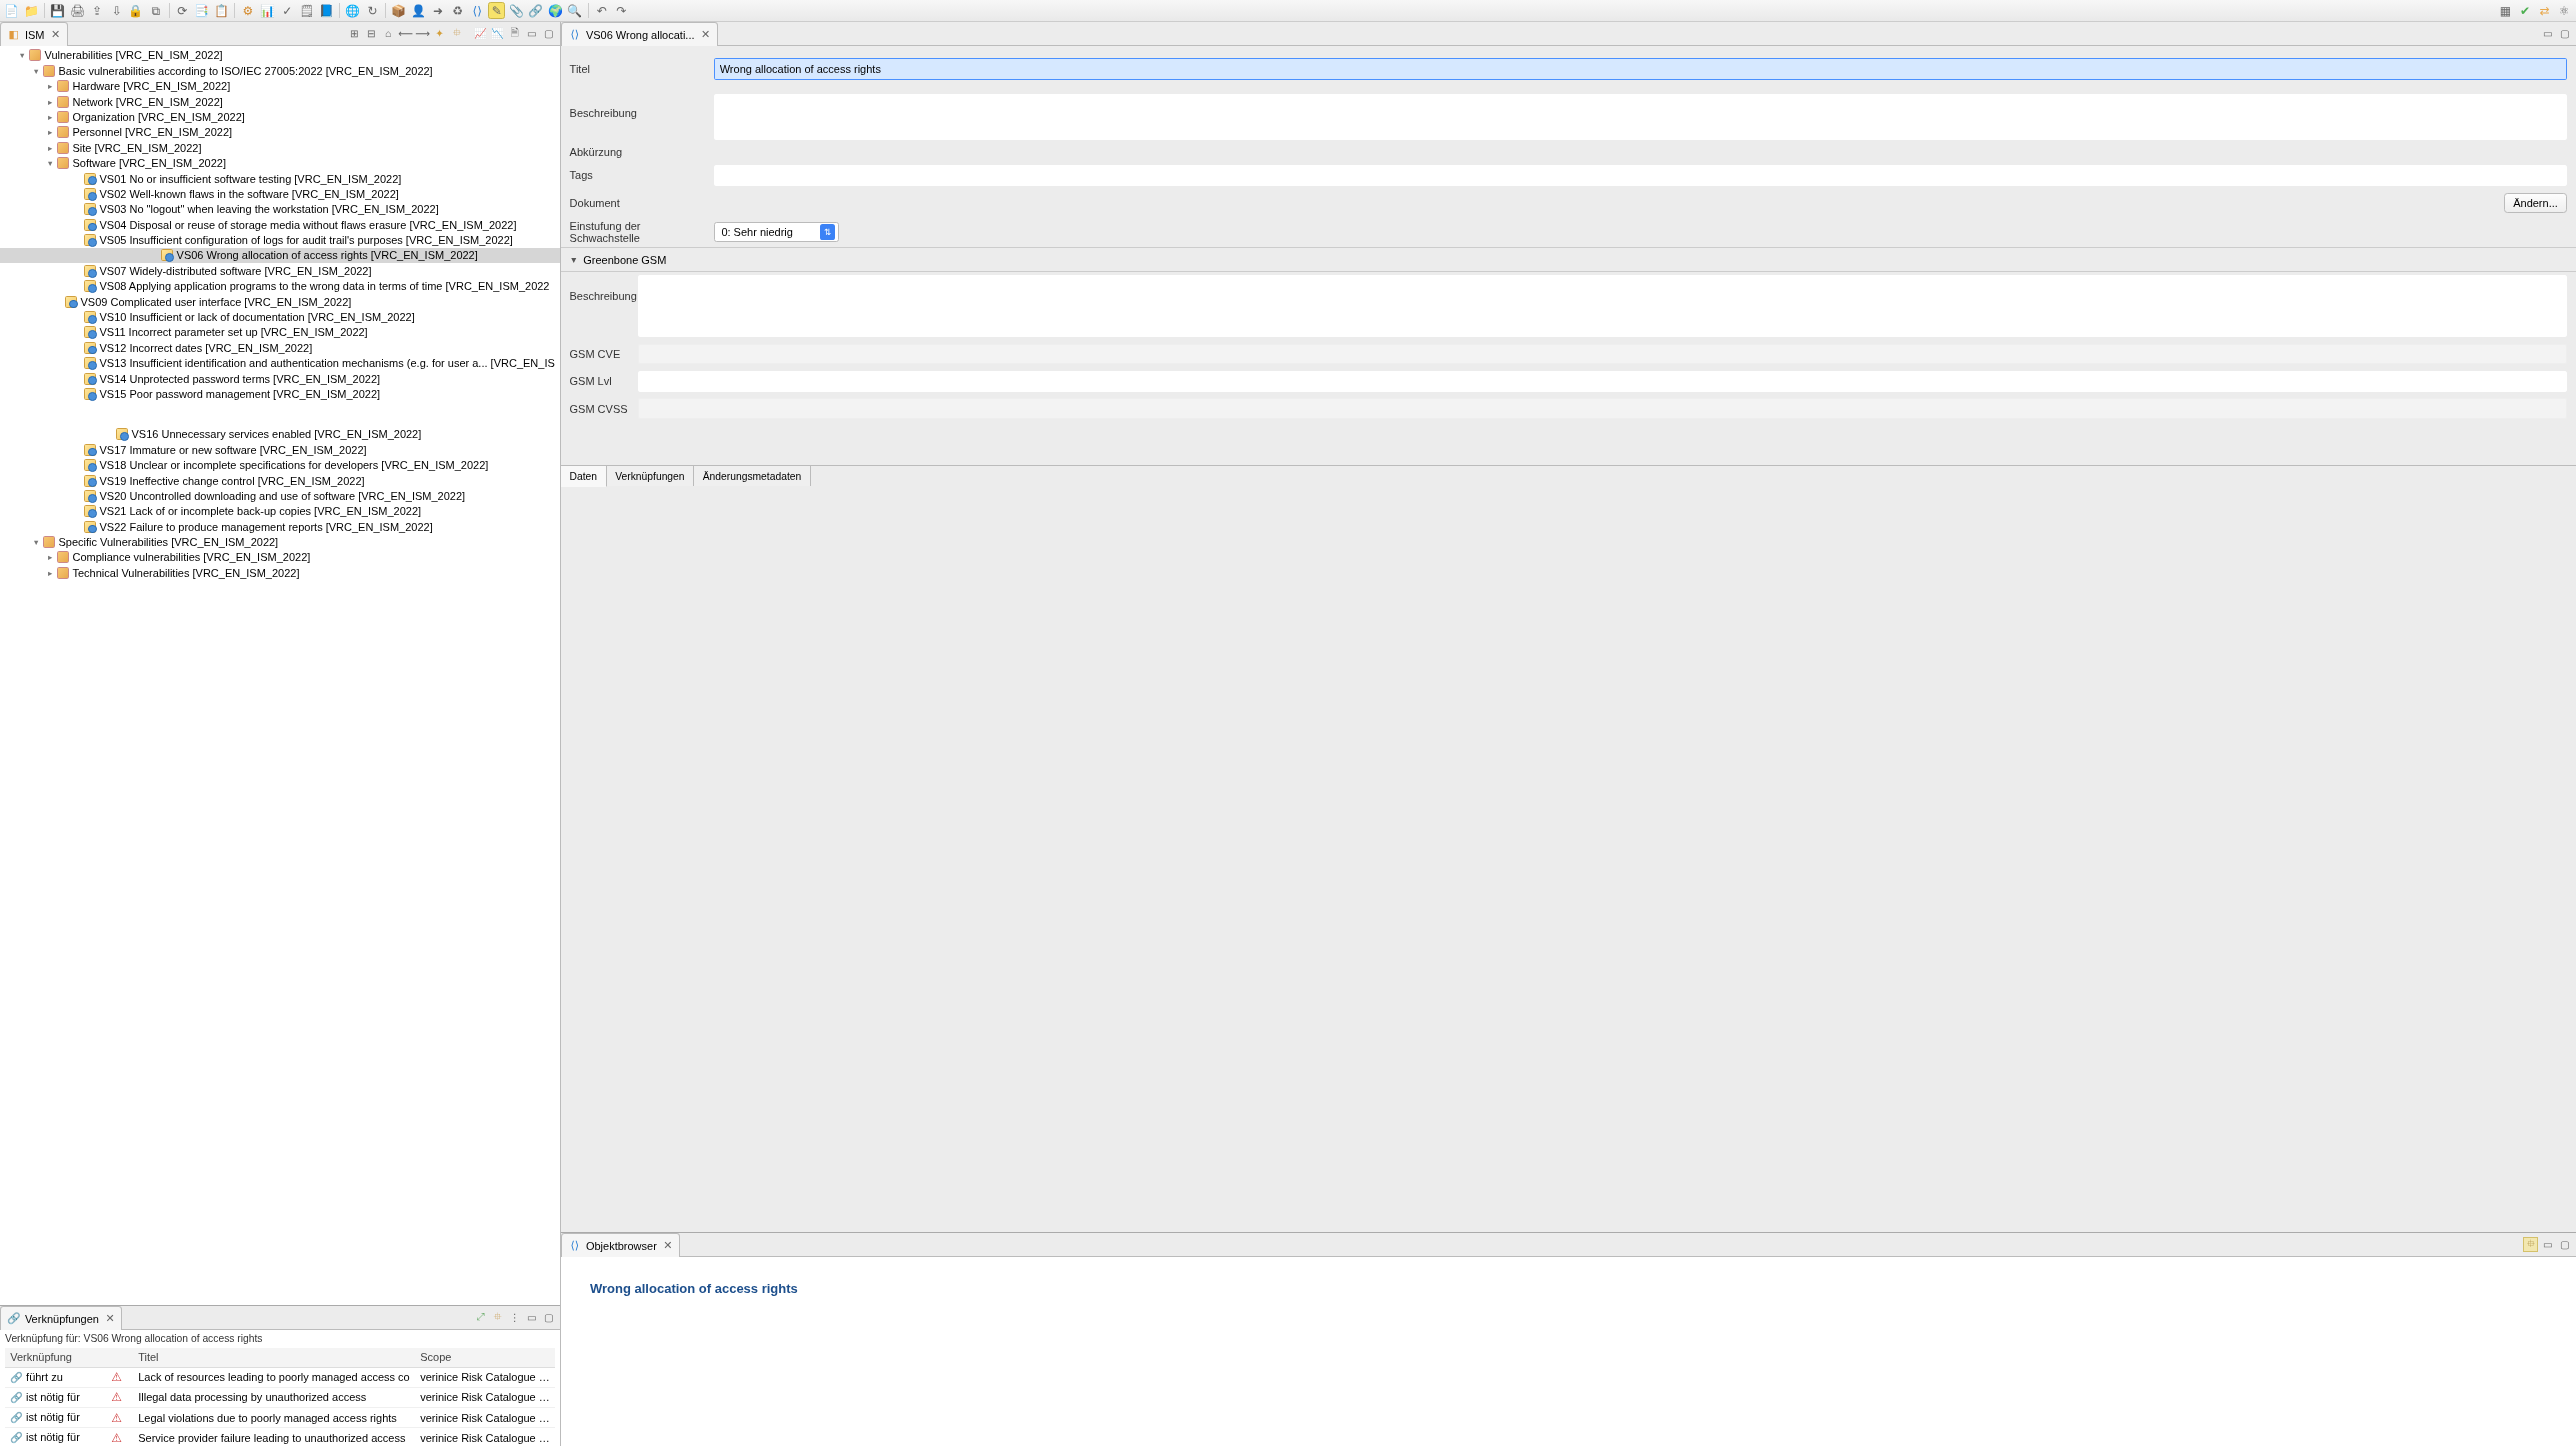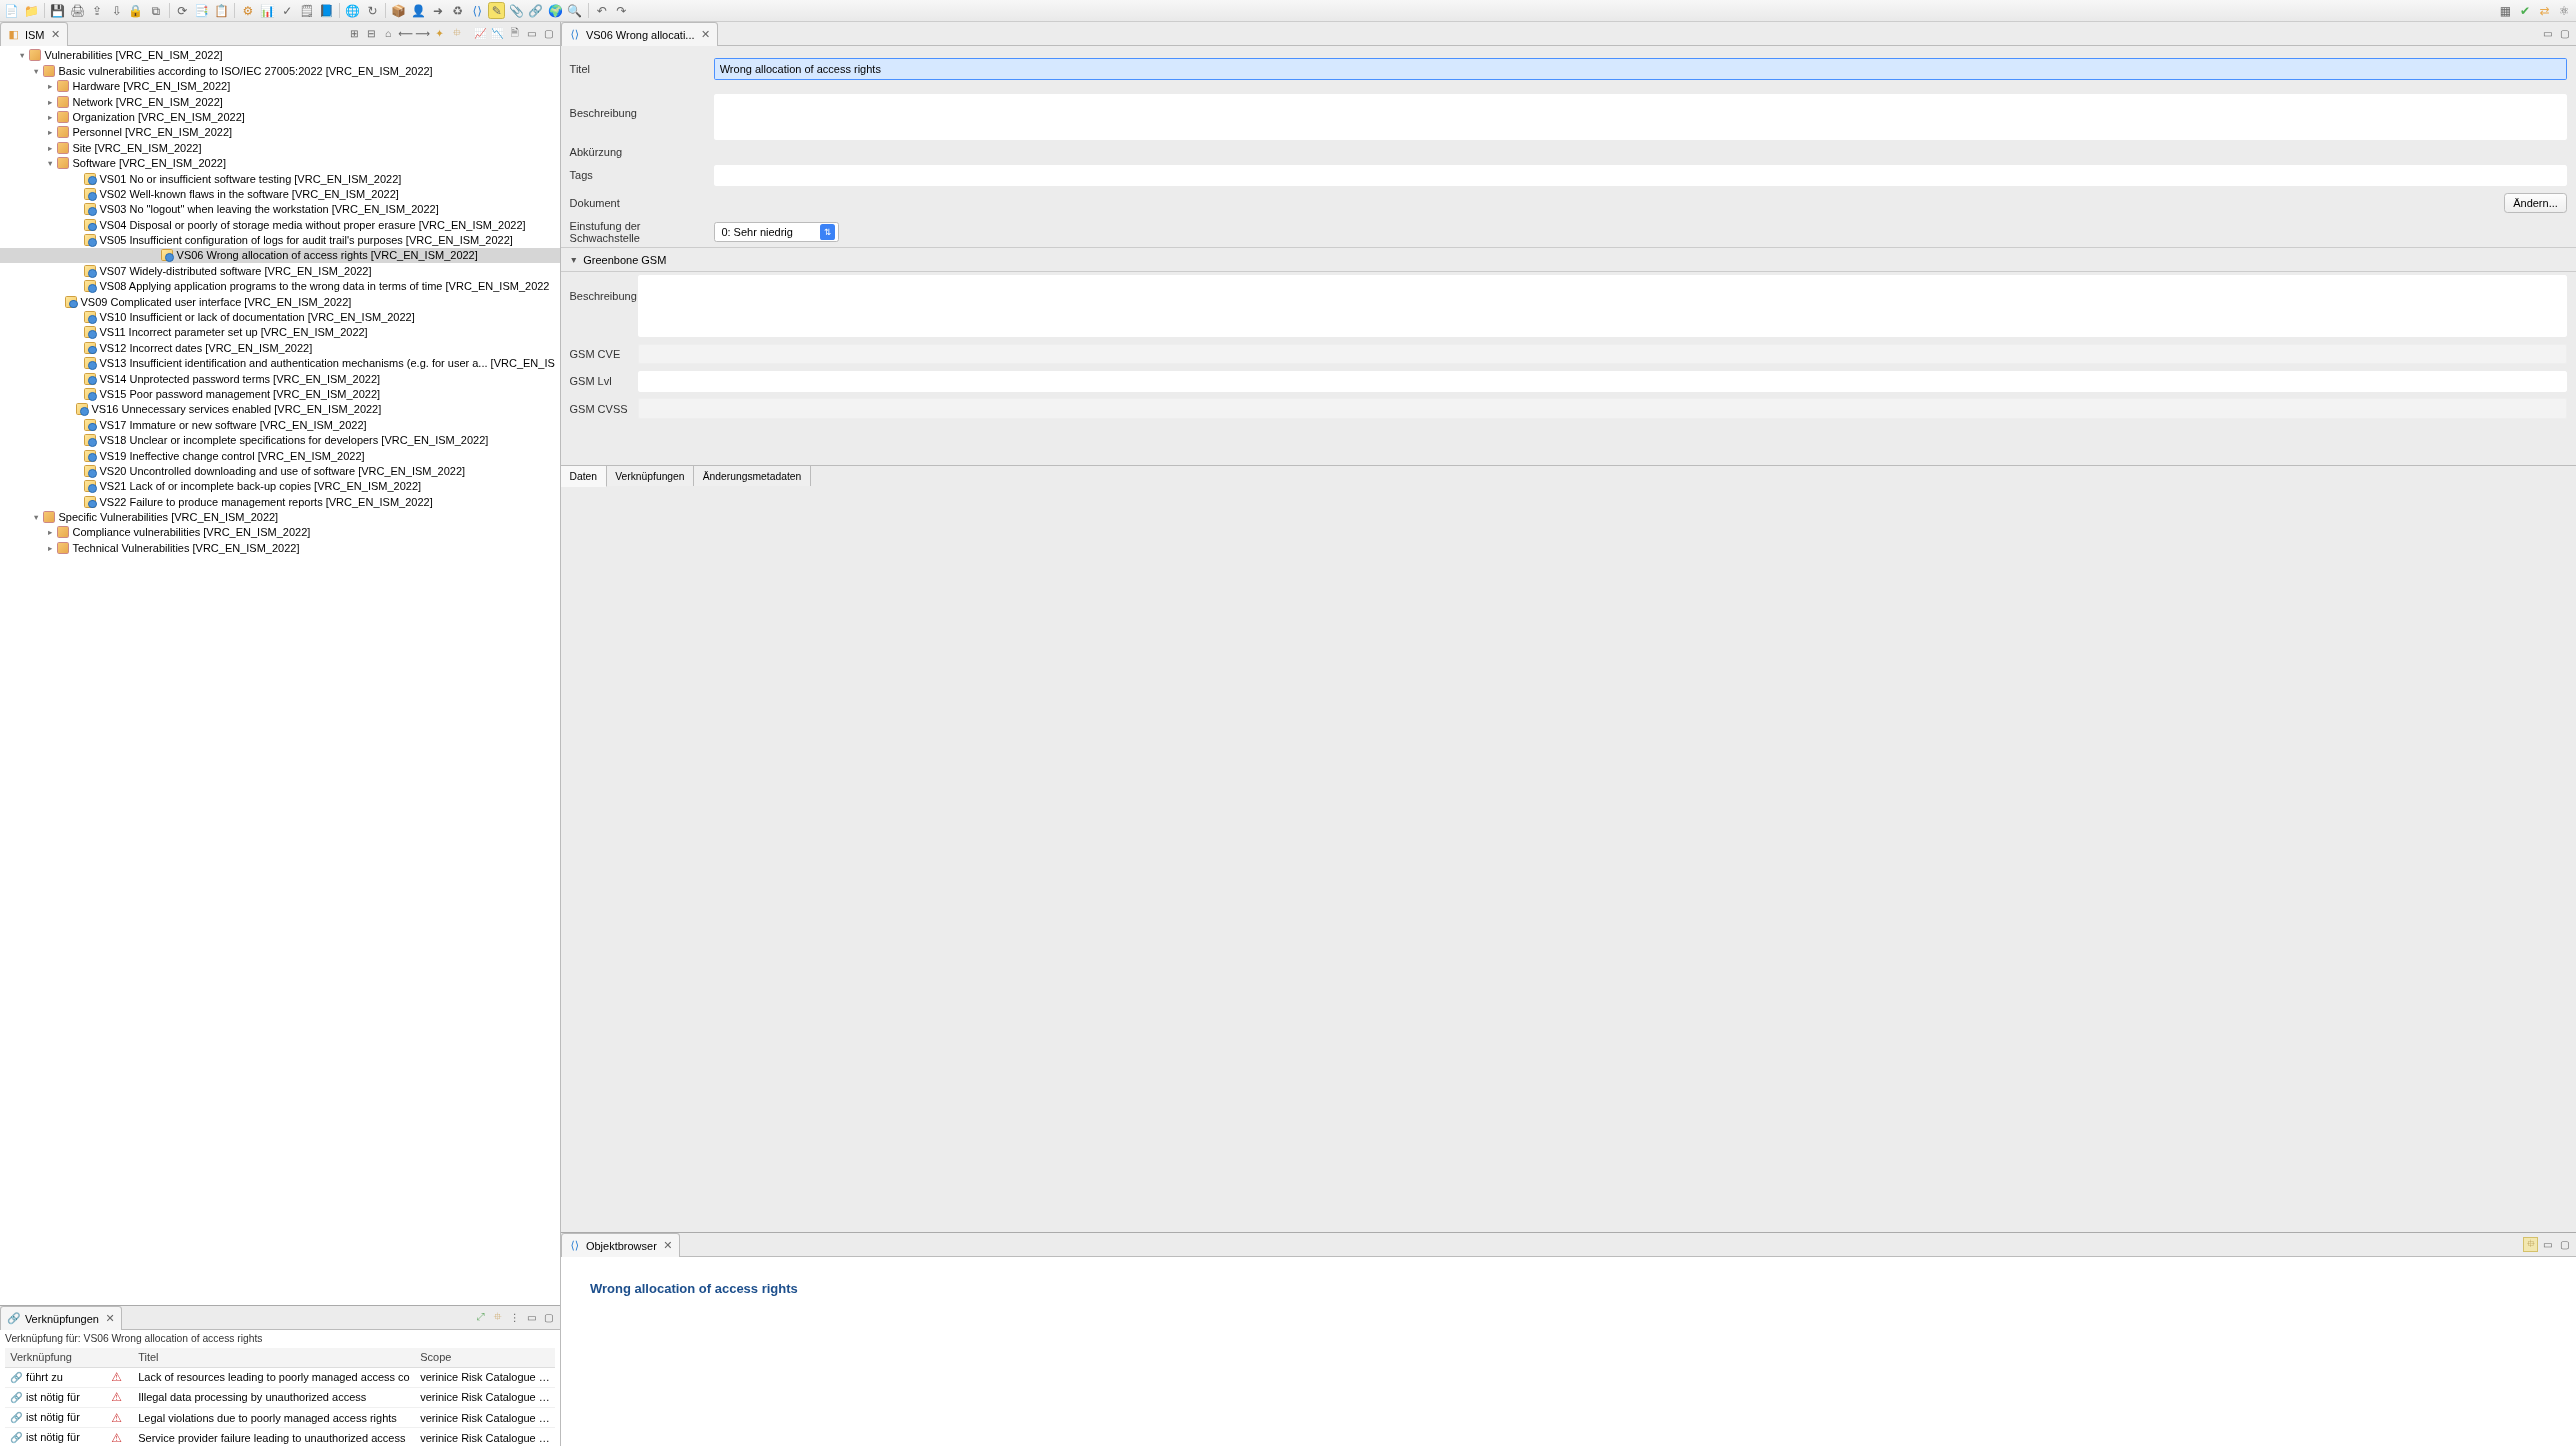--- a/index.html
+++ b/index.html
@@ -225,21 +225,21 @@
           <span class="tree-icon">
             <span class="item-ico"></span>
           </span>
           <span class="tree-label">VS03 No "logout" when leaving the workstation [VRC_EN_ISM_2022]</span>
         </div>
         <div class="tree-node" style="padding-left: 72px;">
           <span class="tree-toggle"></span>
           <span class="tree-icon">
             <span class="item-ico"></span>
           </span>
-          <span class="tree-label">VS04 Disposal or poorly of storage media without proper erasure [VRC_EN_ISM_2022]</span>
+          <span class="tree-label">VS04 Disposal or reuse of storage media without flaws erasure [VRC_EN_ISM_2022]</span>
         </div>
         <div class="tree-node" style="padding-left: 72px;">
           <span class="tree-toggle"></span>
           <span class="tree-icon">
             <span class="item-ico"></span>
           </span>
           <span class="tree-label">VS05 Insufficient configuration of logs for audit trail's purposes [VRC_EN_ISM_2022]</span>
         </div>
         <div class="tree-node selected" style="padding-left: 72px; justify-content: center;">
           <span class="tree-toggle"></span>
@@ -304,21 +304,21 @@
           </span>
           <span class="tree-label">VS14 Unprotected password terms [VRC_EN_ISM_2022]</span>
         </div>
         <div class="tree-node" style="padding-left: 72px;">
           <span class="tree-toggle"></span>
           <span class="tree-icon">
             <span class="item-ico"></span>
           </span>
           <span class="tree-label">VS15 Poor password management [VRC_EN_ISM_2022]</span>
         </div>
-        <div class="tree-node" style="padding-left: 64px;">
+        <div class="tree-node" style="padding-left: 104px; margin-top: 25px;">
           <span class="tree-toggle"></span>
           <span class="tree-icon">
             <span class="item-ico"></span>
           </span>
           <span class="tree-label">VS16 Unnecessary services enabled [VRC_EN_ISM_2022]</span>
         </div>
         <div class="tree-node" style="padding-left: 72px;">
           <span class="tree-toggle"></span>
           <span class="tree-icon">
             <span class="item-ico"></span>

